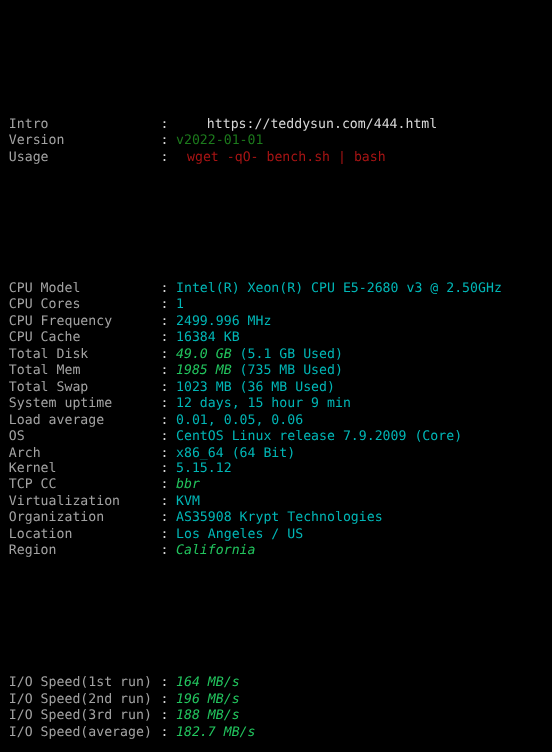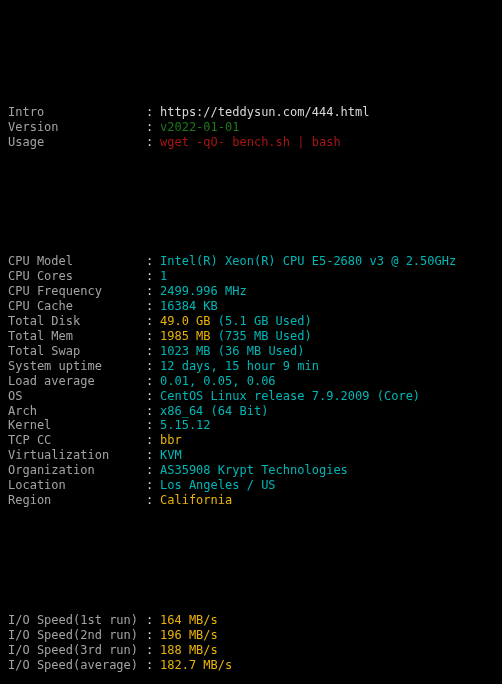--- a/index.html
+++ b/index.html
@@ -22,25 +22,25 @@
     white-space: pre;
   }
   .line {
     height: 14.95px;
     white-space: pre;
     overflow: hidden;
   }
   .pad { padding-left: 8px; }
 
   
-  .c-white  { color: #d8d8d8; }
+  .c-white  { color: #d8d8d8; margin-left: 28px; }
   .c-cyan   { color: #00b6b6; margin-top: 30px; }
   .c-green  { color: #1c7a1c; margin-top: 40px; }
-  .c-red    { color: #a81414; }
-  .c-yellow { color: #eab308; }
+  .c-red    { color: #a81414; margin-left: 10px; }
+  .c-yellow { color: #22c55e; font-style: italic; }
 
   .label {
     display: inline-block;
     width: 138px;
     color: #a3a3a3;
   }
   .colon {
     display: inline-block;
     width: 14px;
     color: #d8d8d8;

